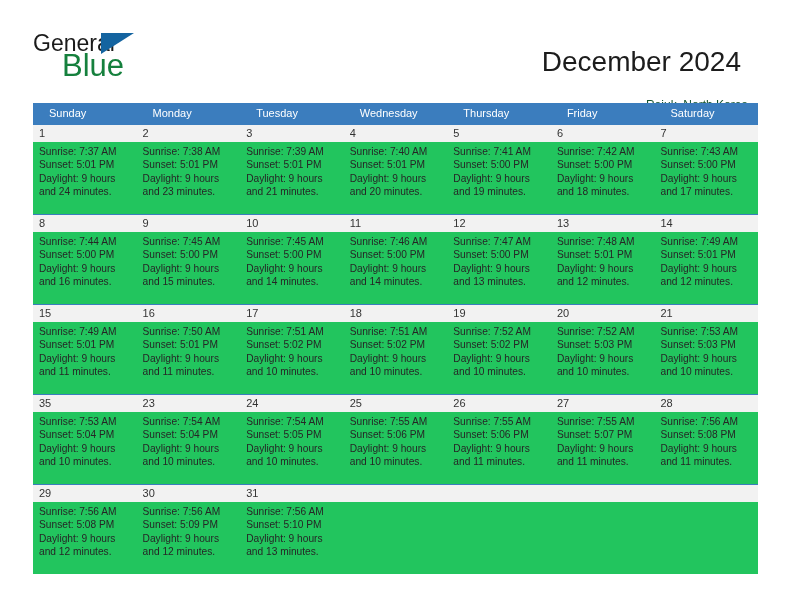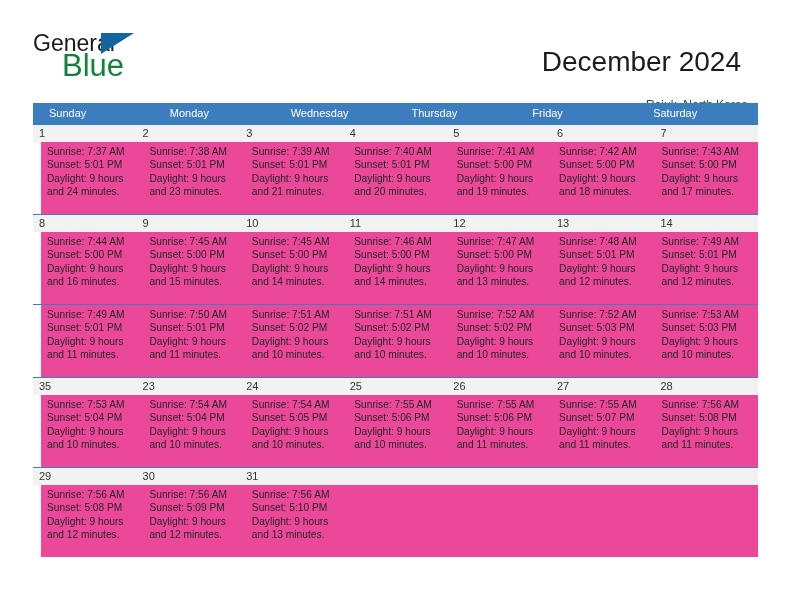--- a/index.html
+++ b/index.html
@@ -124,22 +124,21 @@
     flex: 1 1 0;
     font-size: 11px;
     line-height: 17px;
     padding-left: 6px;
     box-sizing: border-box;
     color: #333333;
   }
   .info-band {
     display: flex;
     height: 72px;
-    background: #ec4899;
-    margin-left: 8px;
+    background: #22c55e;
   }
   .cell-info {
     flex: 1 1 0;
     padding: 3px 6px 0 6px;
     box-sizing: border-box;
   }
   .info-line {
     font-size: 10.2px;
     line-height: 13.4px;
     color: #262626;
@@ -164,20 +163,21 @@
       <div class="cal-subtitle">Rajuk, North Korea</div>
     </div>
 
   </div>
 
   <div class="calendar">
 
     <div class="dow-row">
       <div class="dow">Sunday</div>
       <div class="dow">Monday</div>
+      <div class="dow">Tuesday</div>
       <div class="dow">Wednesday</div>
       <div class="dow">Thursday</div>
       <div class="dow">Friday</div>
       <div class="dow">Saturday</div>
     </div>
 
     <div class="week">
       <div class="numbers-band">
         <div class="daynum">1</div>
         <div class="daynum">2</div>
@@ -283,20 +283,29 @@
         <div class="cell-info">
           <div class="info-line">Sunrise: 7:49 AM</div>
           <div class="info-line">Sunset: 5:01 PM</div>
           <div class="info-line">Daylight: 9 hours</div>
           <div class="info-line">and 12 minutes.</div>
         </div>
       </div>
     </div>
 
     <div class="week">
+      <div class="numbers-band">
+        <div class="daynum">15</div>
+        <div class="daynum">16</div>
+        <div class="daynum">17</div>
+        <div class="daynum">18</div>
+        <div class="daynum">19</div>
+        <div class="daynum">20</div>
+        <div class="daynum">21</div>
+      </div>
       <div class="info-band">
         <div class="cell-info">
           <div class="info-line">Sunrise: 7:49 AM</div>
           <div class="info-line">Sunset: 5:01 PM</div>
           <div class="info-line">Daylight: 9 hours</div>
           <div class="info-line">and 11 minutes.</div>
         </div>
         <div class="cell-info">
           <div class="info-line">Sunrise: 7:50 AM</div>
           <div class="info-line">Sunset: 5:01 PM</div>

